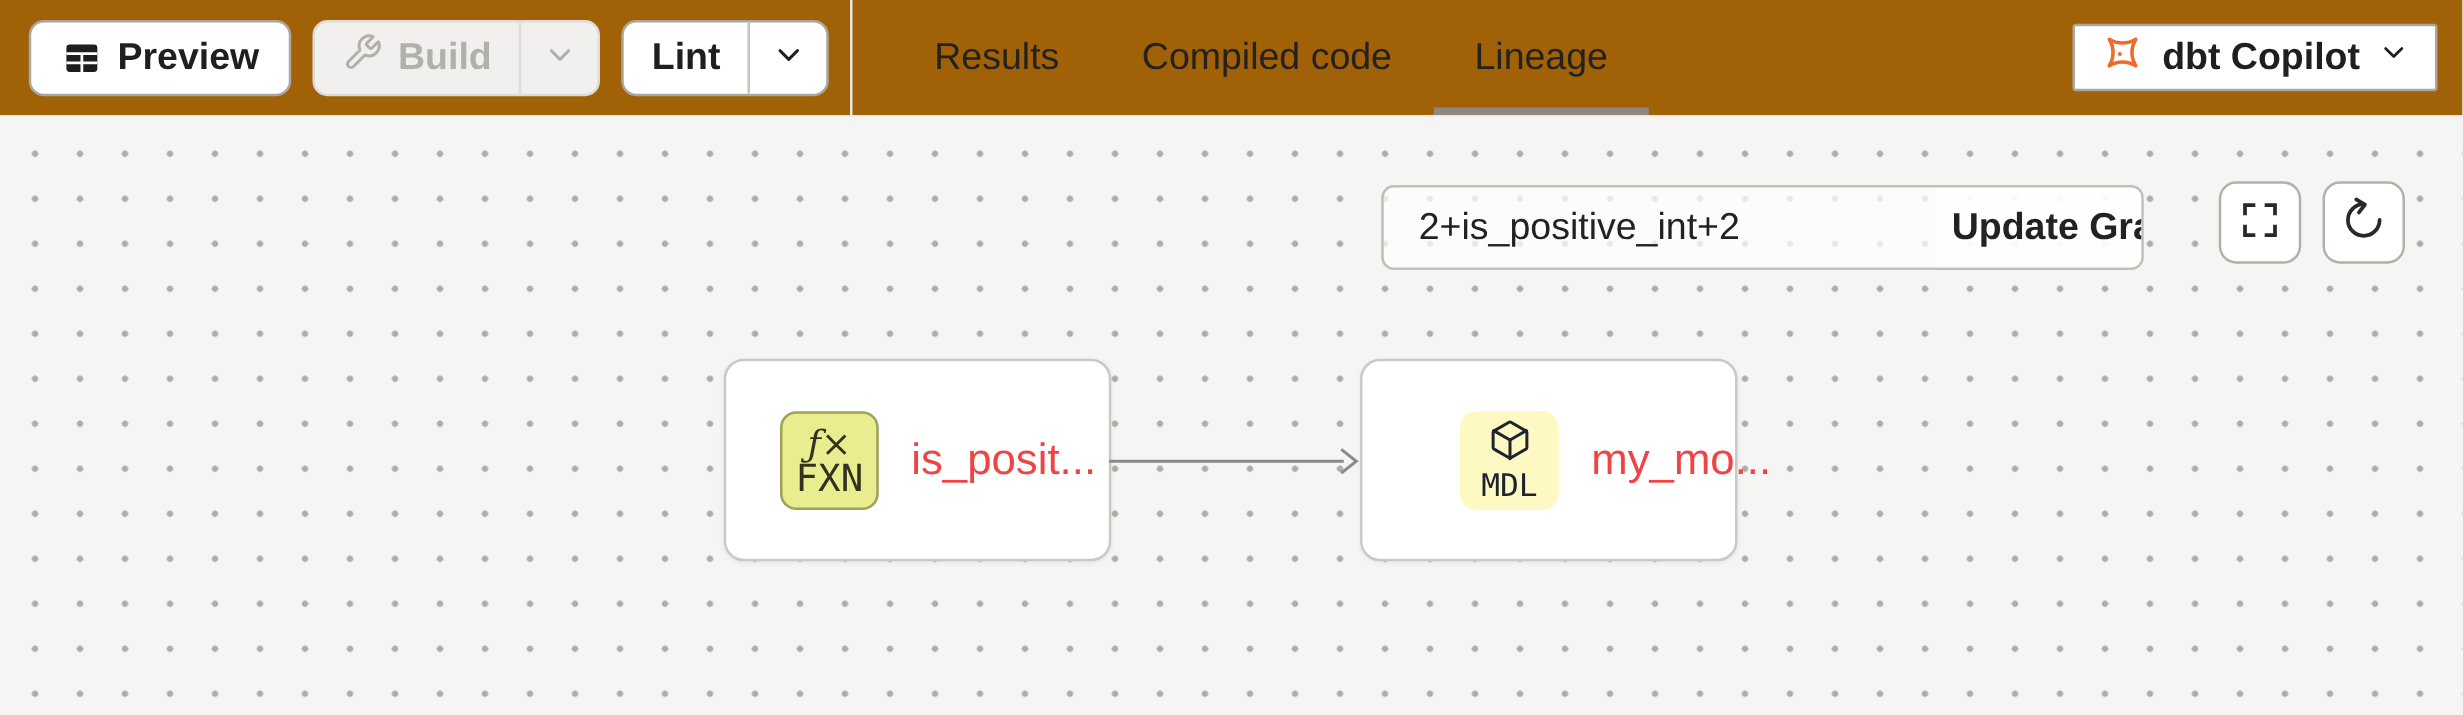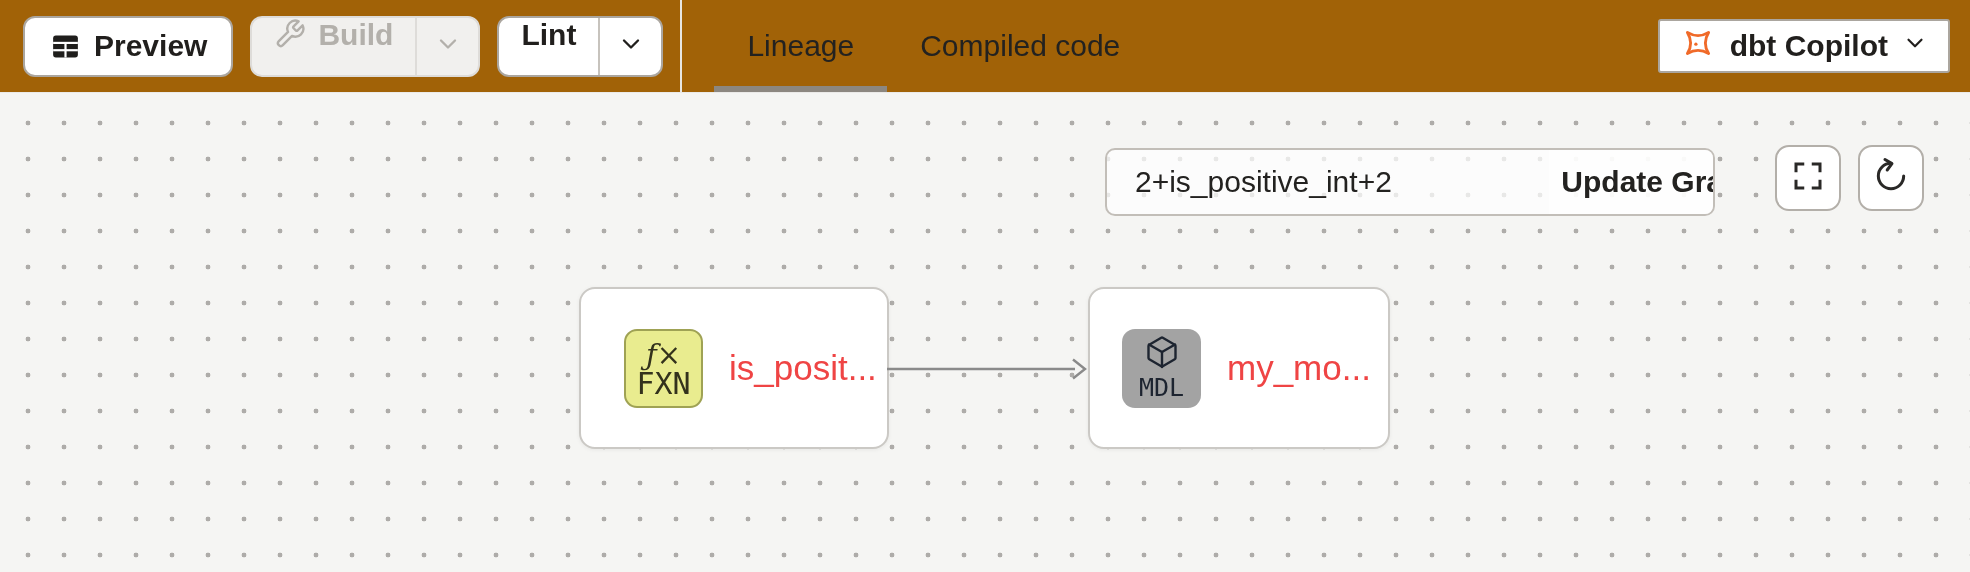--- a/index.html
+++ b/index.html
@@ -45,20 +45,21 @@
     display: flex;
     align-items: stretch;
     height: 61px;
     background: #ffffff;
     border: 2px solid #aba69f;
     border-radius: 12px;
     overflow: hidden;
   }
   .split-btn .split-main {
     display: flex;
+    align-items: center;
     gap: 12px;
     padding: 0 22px;
     font-size: 30px;
     font-weight: 600;
     color: #211f1d;
     cursor: pointer;
   }
   .split-btn .split-divider { width: 2px; background: #c7c3bd; }
   .split-btn .split-caret {
     display: flex;
@@ -216,21 +217,21 @@
     font-size: 29px;
     line-height: 30px;
     color: #33321c;
   }
   .badge.fxn-badge .badge-code {
     font-family: "DejaVu Sans Mono", monospace;
     font-size: 30px;
     line-height: 27px;
     color: #33321c;
   }
-  .badge.mdl-badge { background: #a3a3a3; }
+  .badge.mdl-badge { background: #fef9c3; margin-left: 46px; }
   .badge.mdl-badge .badge-code {
     font-family: "DejaVu Sans Mono", monospace;
     font-size: 25px;
     line-height: 28px;
     color: #1d2430;
   }
   .node-label {
     font-size: 35px;
     color: #ef4444;
     white-space: nowrap;
@@ -293,25 +294,28 @@
             <polyline points="6 9 12 15 18 9"></polyline>
           </svg>
         </span>
       </div>
     </div>
   </div>
 
   <div class="header-divider"></div>
 
   <div class="tabs">
+    <div class="tab">
+      <span>Results</span>
+    </div>
+    <div class="tab">
+      <span>Compiled code</span>
+    </div>
     <div class="tab active">
       <span>Lineage</span>
-    </div>
-    <div class="tab">
-      <span>Compiled code</span>
     </div>
   </div>
 
   <div class="copilot-wrap">
     <button class="copilot-btn">
       <span>
         <svg width="36" height="36" viewBox="0 0 24 24" fill="none">
           <defs>
             <linearGradient id="copilotGrad" x1="0" y1="24" x2="24" y2="0">
               <stop offset="0" stop-color="#f06a29"></stop>

